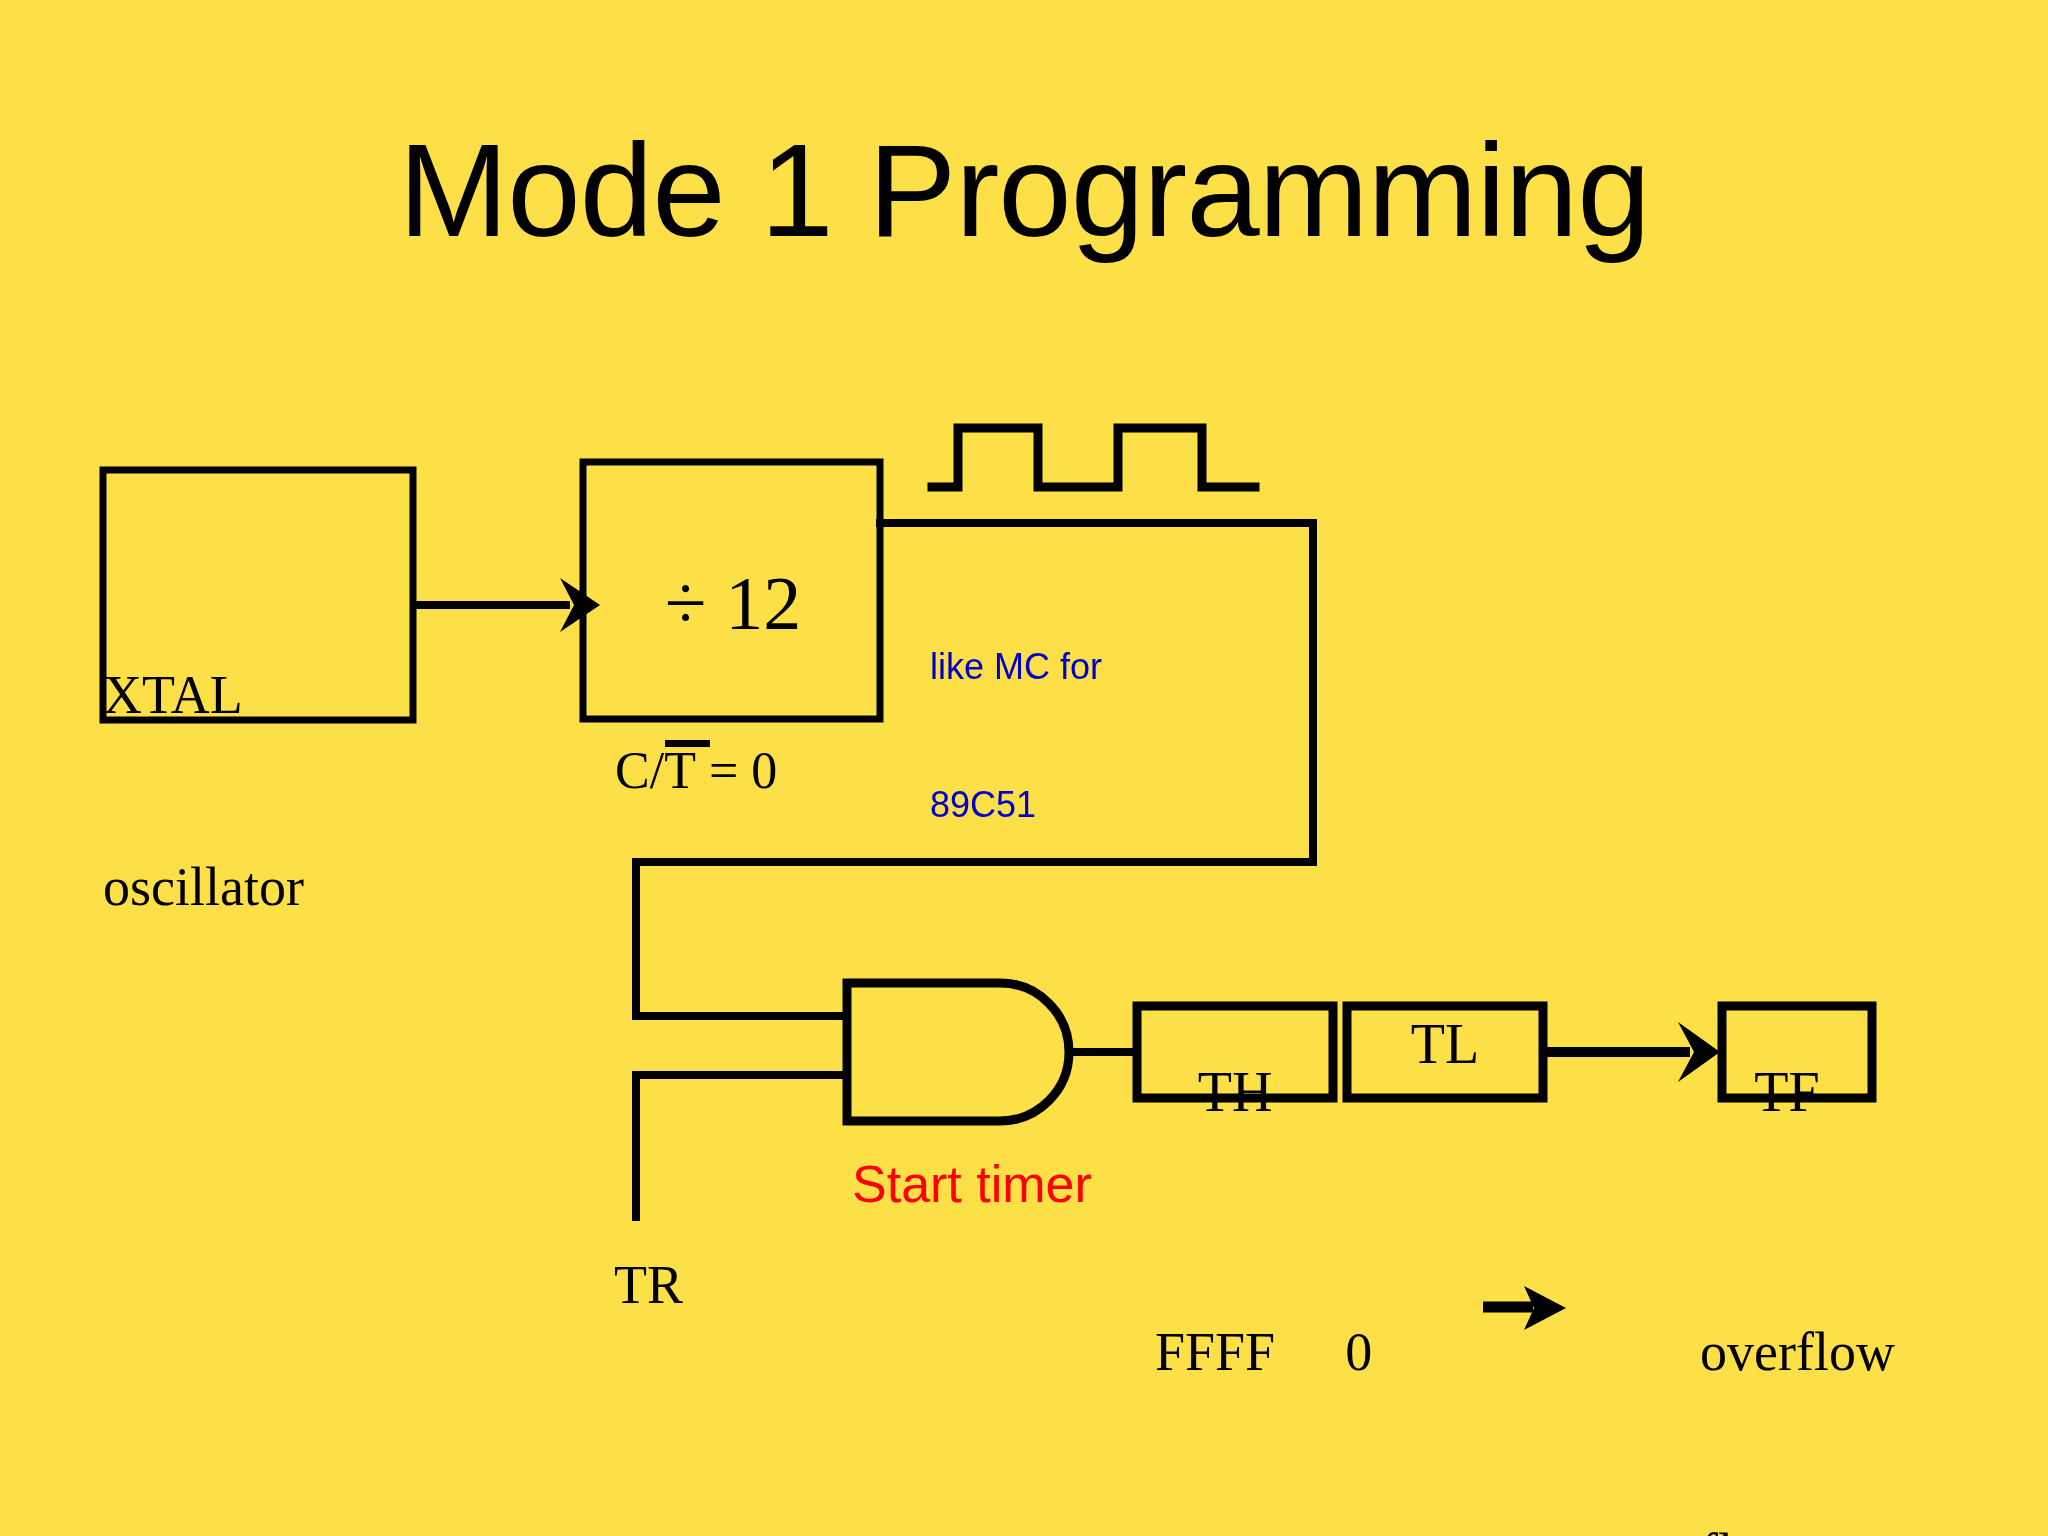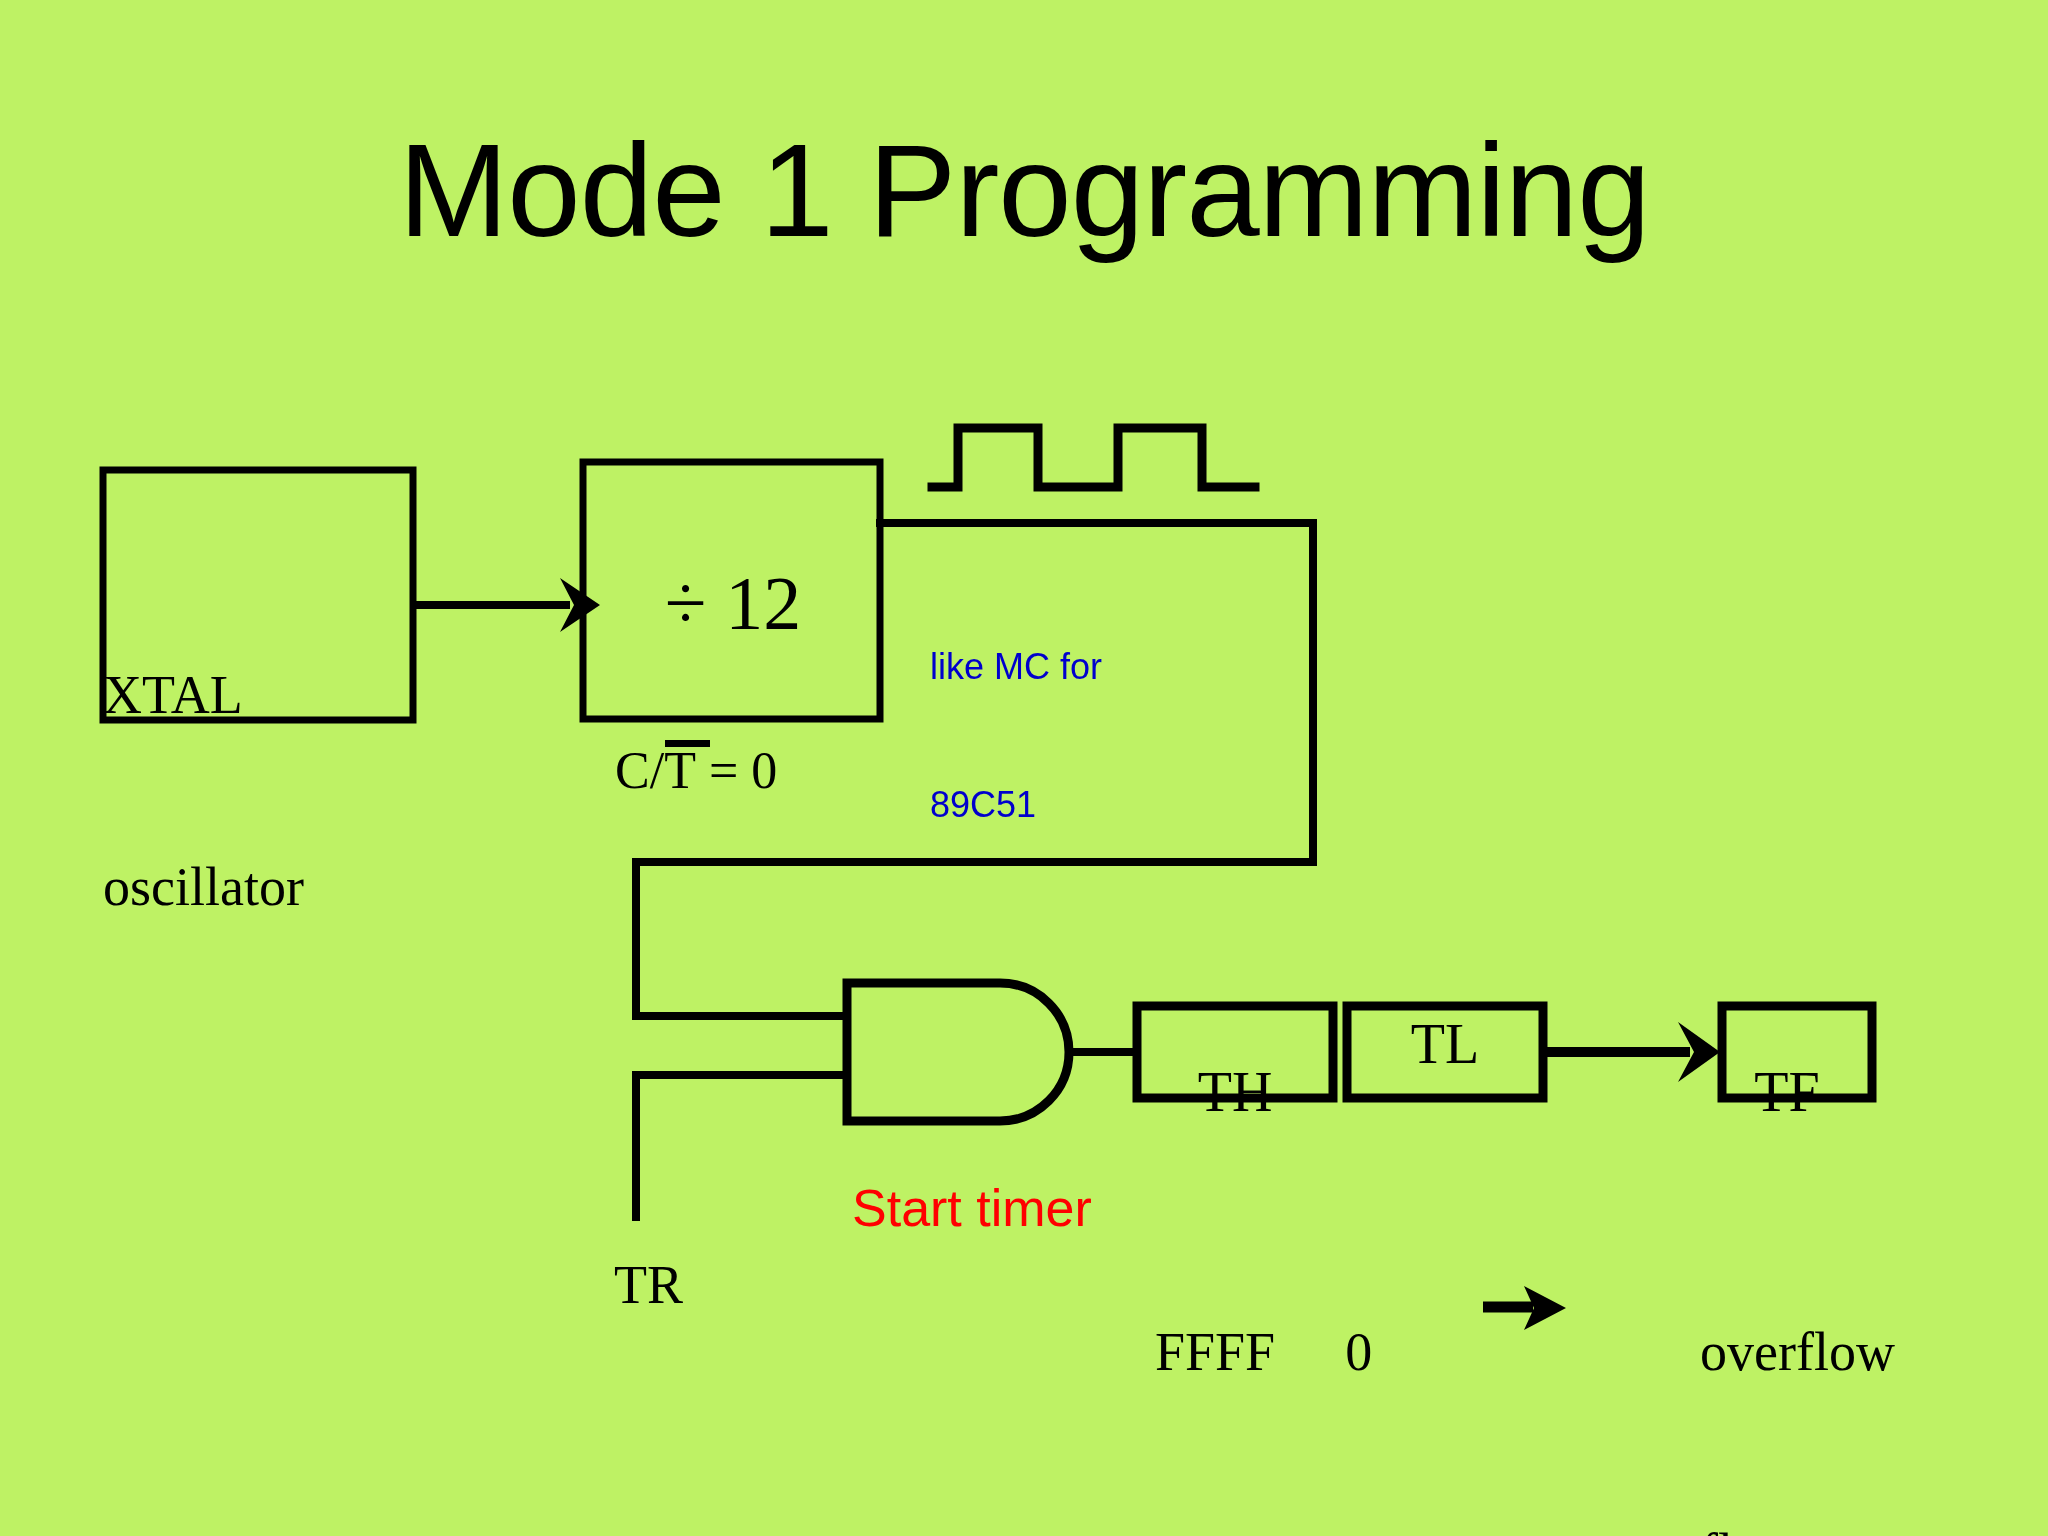--- a/index.html
+++ b/index.html
@@ -4,21 +4,21 @@
 <style>
   html, body {
     margin: 0;
     padding: 0;
     background: #ffffff;
   }
   #slide {
     position: relative;
     width: 2048px;
     height: 1536px;
-    background: #bef264;
+    background: #fde047;
     overflow: hidden;
     font-family: "Liberation Serif", serif;
   }
   #title {
     position: absolute;
     left: 0;
     top: 125px;
     width: 2048px;
     text-align: center;
     font-family: "Liberation Sans", sans-serif;
@@ -99,21 +99,20 @@
   #tl-label { left: 1347px; top: 984px; width: 196px; }
   #tf-label { left: 1712px; top: 1032px; width: 150px; }
   
   #start-timer {
     left: 852px;
     top: 1158px;
     font-family: "Liberation Sans", sans-serif;
     font-size: 52px;
     line-height: 1;
     color: #FF0000;
-    margin-top: 24px;
   }
   
   #tr-label {
     left: 614px;
     top: 1246px;
     font-size: 54px;
     line-height: 1;
     margin-top: 12px;
   }
   

